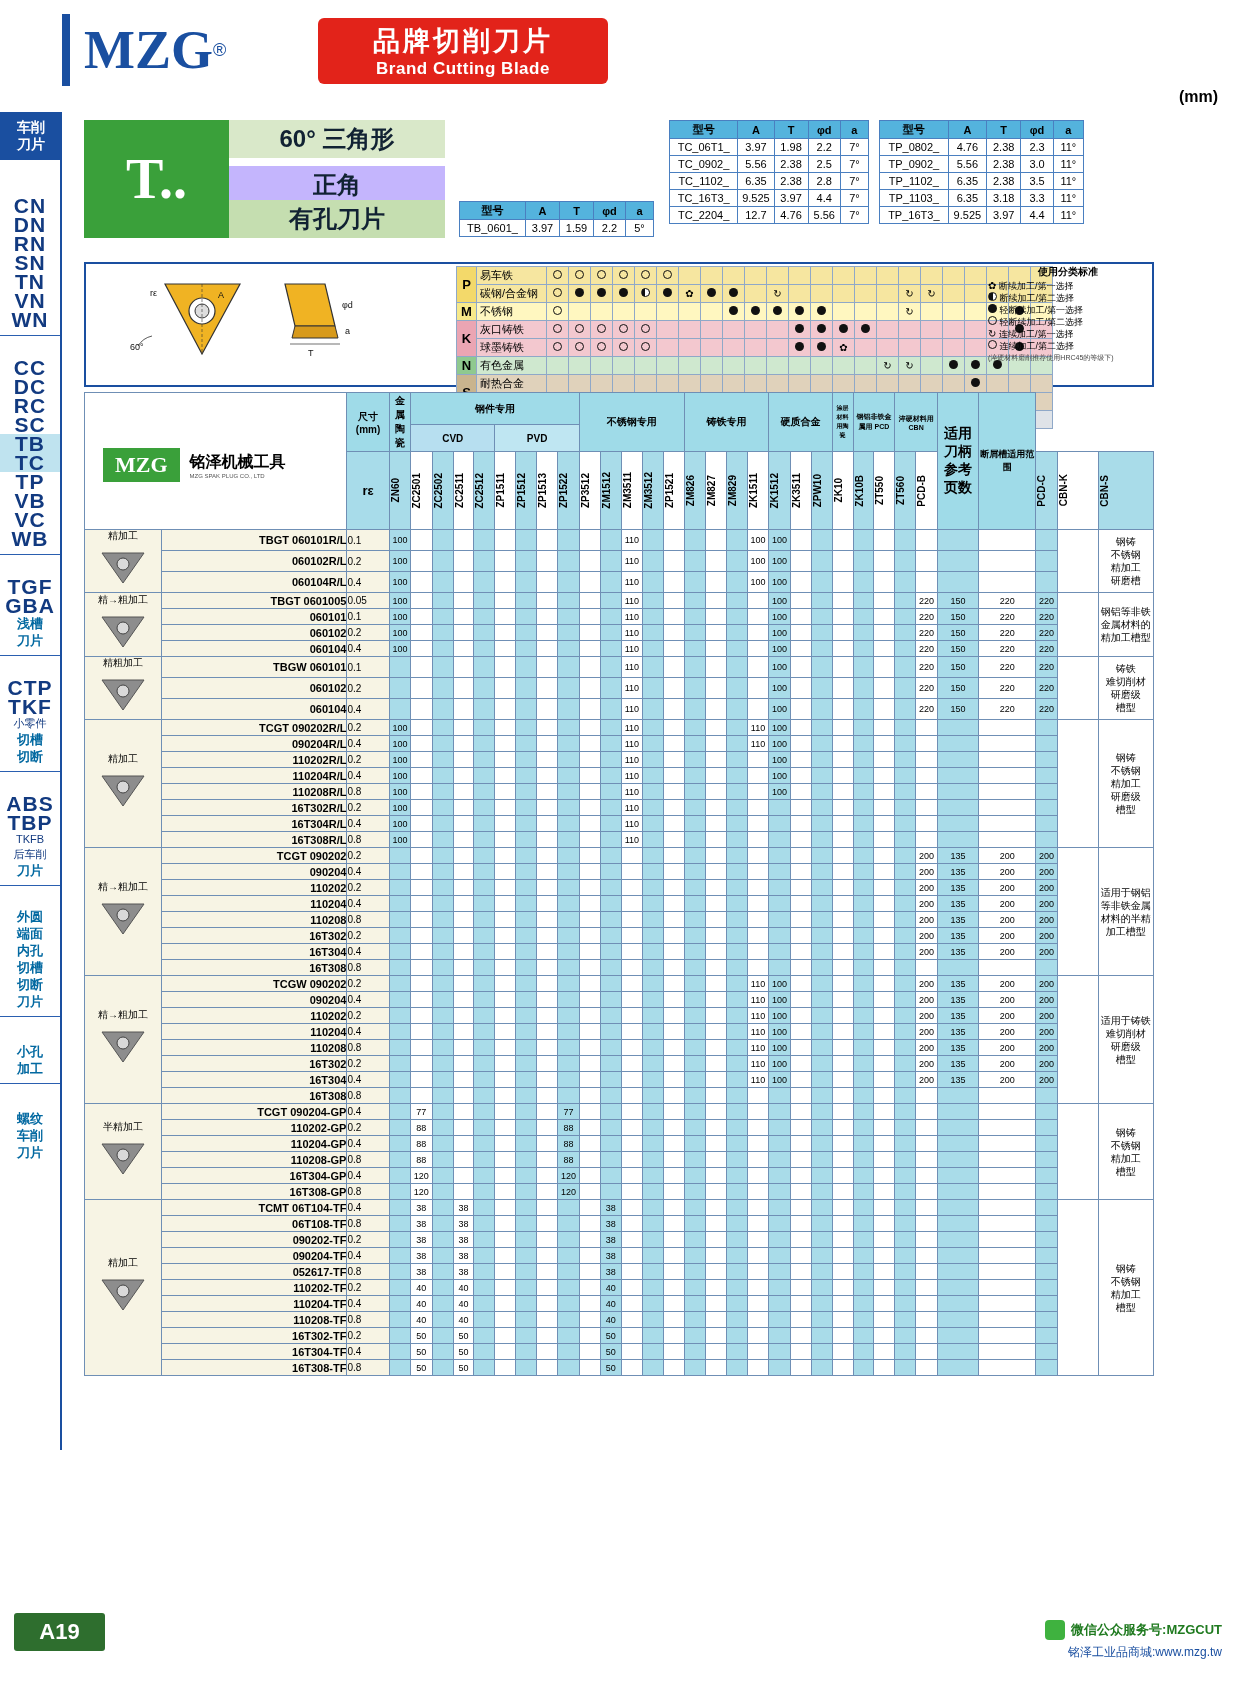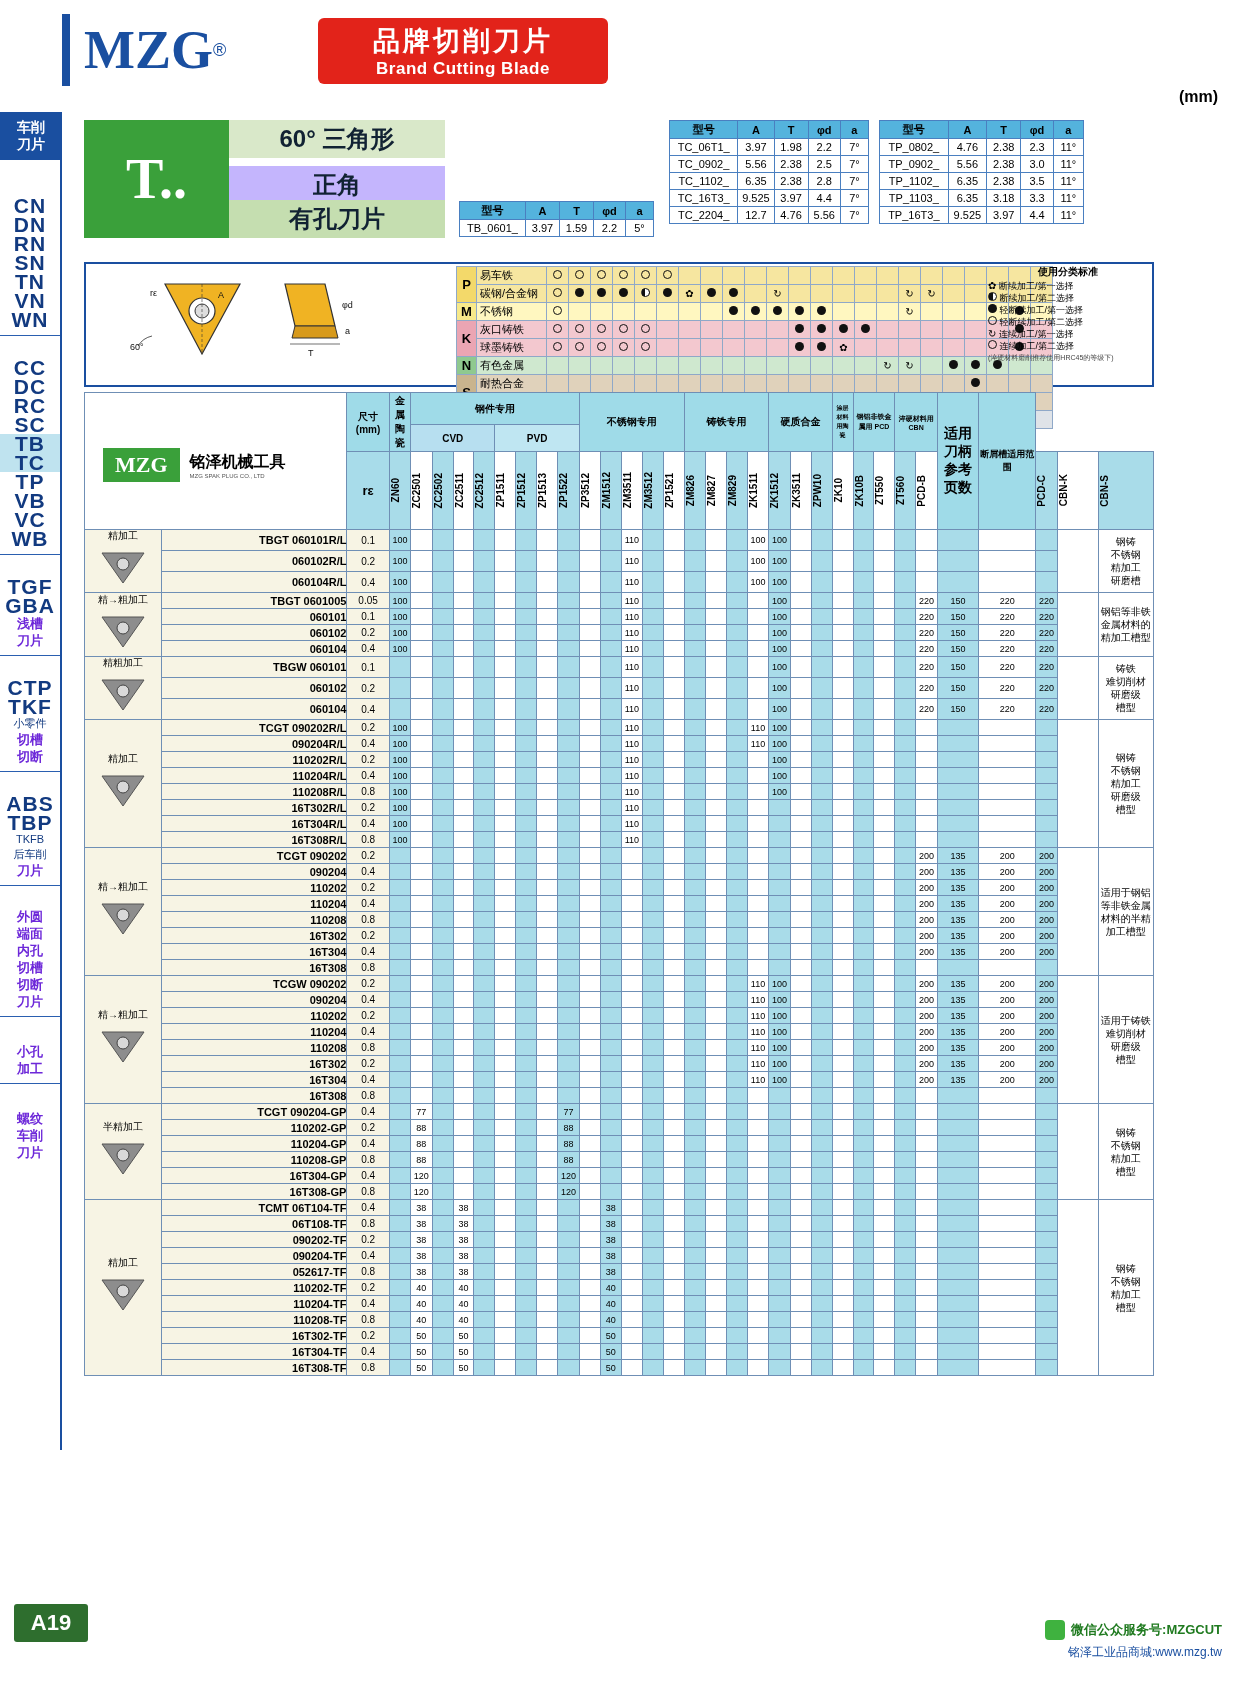--- a/index.html
+++ b/index.html
@@ -15,21 +15,21 @@
   
   #sidebar {
     position: absolute; left: 0; top: 112px; width: 62px; height: 1400px;
     border-right: 2px solid #1a4fa0;
   }
   .sb-group { border-bottom: 1px solid #2a5fb0; padding: 4px 0 6px; text-align: center; }
   .sb-item {
     font-size: 21px; color: #123a80; line-height: 19px; font-weight: bold;
     letter-spacing: 1px;
   }
-  .sb-cn { font-size: 13px; color: #6d28d9; line-height: 17px; font-weight: bold;}
+  .sb-cn { font-size: 13px; color: #0369a1; line-height: 17px; font-weight: bold;}
   .sb-small { font-size: 11px; color: #123a80; line-height: 15px;}
   .sb-head {
     position:absolute; left:0; top:112px; width:62px; height:48px;
     background:#1a4fa0; color:#fff; font-size:14px; font-weight:bold;
     display:flex; flex-direction:column; align-items:center; justify-content:center;
     line-height:17px;
   }
   .sb-hl { background:#bfe3ef; }
   
   #topbar { position:absolute; left:0; top:0; width:1240px; height:100px; }
@@ -111,35 +111,35 @@
   .vert {
     writing-mode: vertical-rl; transform: rotate(180deg);
     text-align:center; font-size:10px; font-weight:bold; white-space:nowrap;
     padding:2px 0; letter-spacing:0px;
   }
   .colcell { width:22px; text-align:center; font-size:9px; padding:0;}
   .alt-a { background:#a9dce9; }
   .alt-b { background:#ffffff; }
   .shape-col { width:78px; text-align:center; font-size:10px; line-height:13px; background:#f7f4e4;}
   .model-col { width:200px; text-align:right; padding-right:12px; font-size:11px; font-weight:bold; background:#f7f4e4;}
-  .re-col { width:44px; text-align:center; font-size:10px; background:#f7f4e4;}
+  .re-col { width:44px; text-align:left; font-size:10px; background:#f7f4e4;}
   .chip-col { width:60px; text-align:center; font-size:10px; line-height:13px; background:#fff;}
   .pg-col { width:44px; text-align:center; font-size:10px; background:#fff;}
   .rowline td { height:16px; padding:0; }
   .sec-border td { border-top:2px solid #33597f; }
   .thumbbox { width:68px; height:46px; margin:2px auto; border-radius:3px;
               display:flex;align-items:center;justify-content:center; }
   
   #watermark {
     position:absolute; left:110px; top:800px; font-size:72px; color:#ececec;
     font-weight:bold; z-index:0; pointer-events:none; letter-spacing:4px;
   }
   
   #pagebadge {
-    position:absolute; left:14px; bottom:41px; width:74px; height:38px;
+    position:absolute; left:14px; bottom:32px; width:91px; height:38px;
     background:#2e6e2e; color:#fff; font-size:22px; font-weight:bold;
     display:flex; align-items:center; justify-content:center; border-radius:3px;
   }
   #footer { position:absolute; right:18px; bottom:18px; width:430px; text-align:right; font-size:13px;}
   .fline { display:flex; align-items:center; justify-content:flex-end; gap:6px; margin-bottom:4px;}
   .fgreen { color:#1f7a1f; font-weight:bold;}
   .forange { color:#e07b12; font-weight:bold; font-size:18px;}
   .fblue { color:#1a4fa0;}
   .ficon { width:20px;height:20px;border-radius:4px;background:#3fb23f;display:inline-block;}
   .ficon2 { width:20px;height:20px;border-radius:50%;background:#f2a33c;display:inline-block;}

